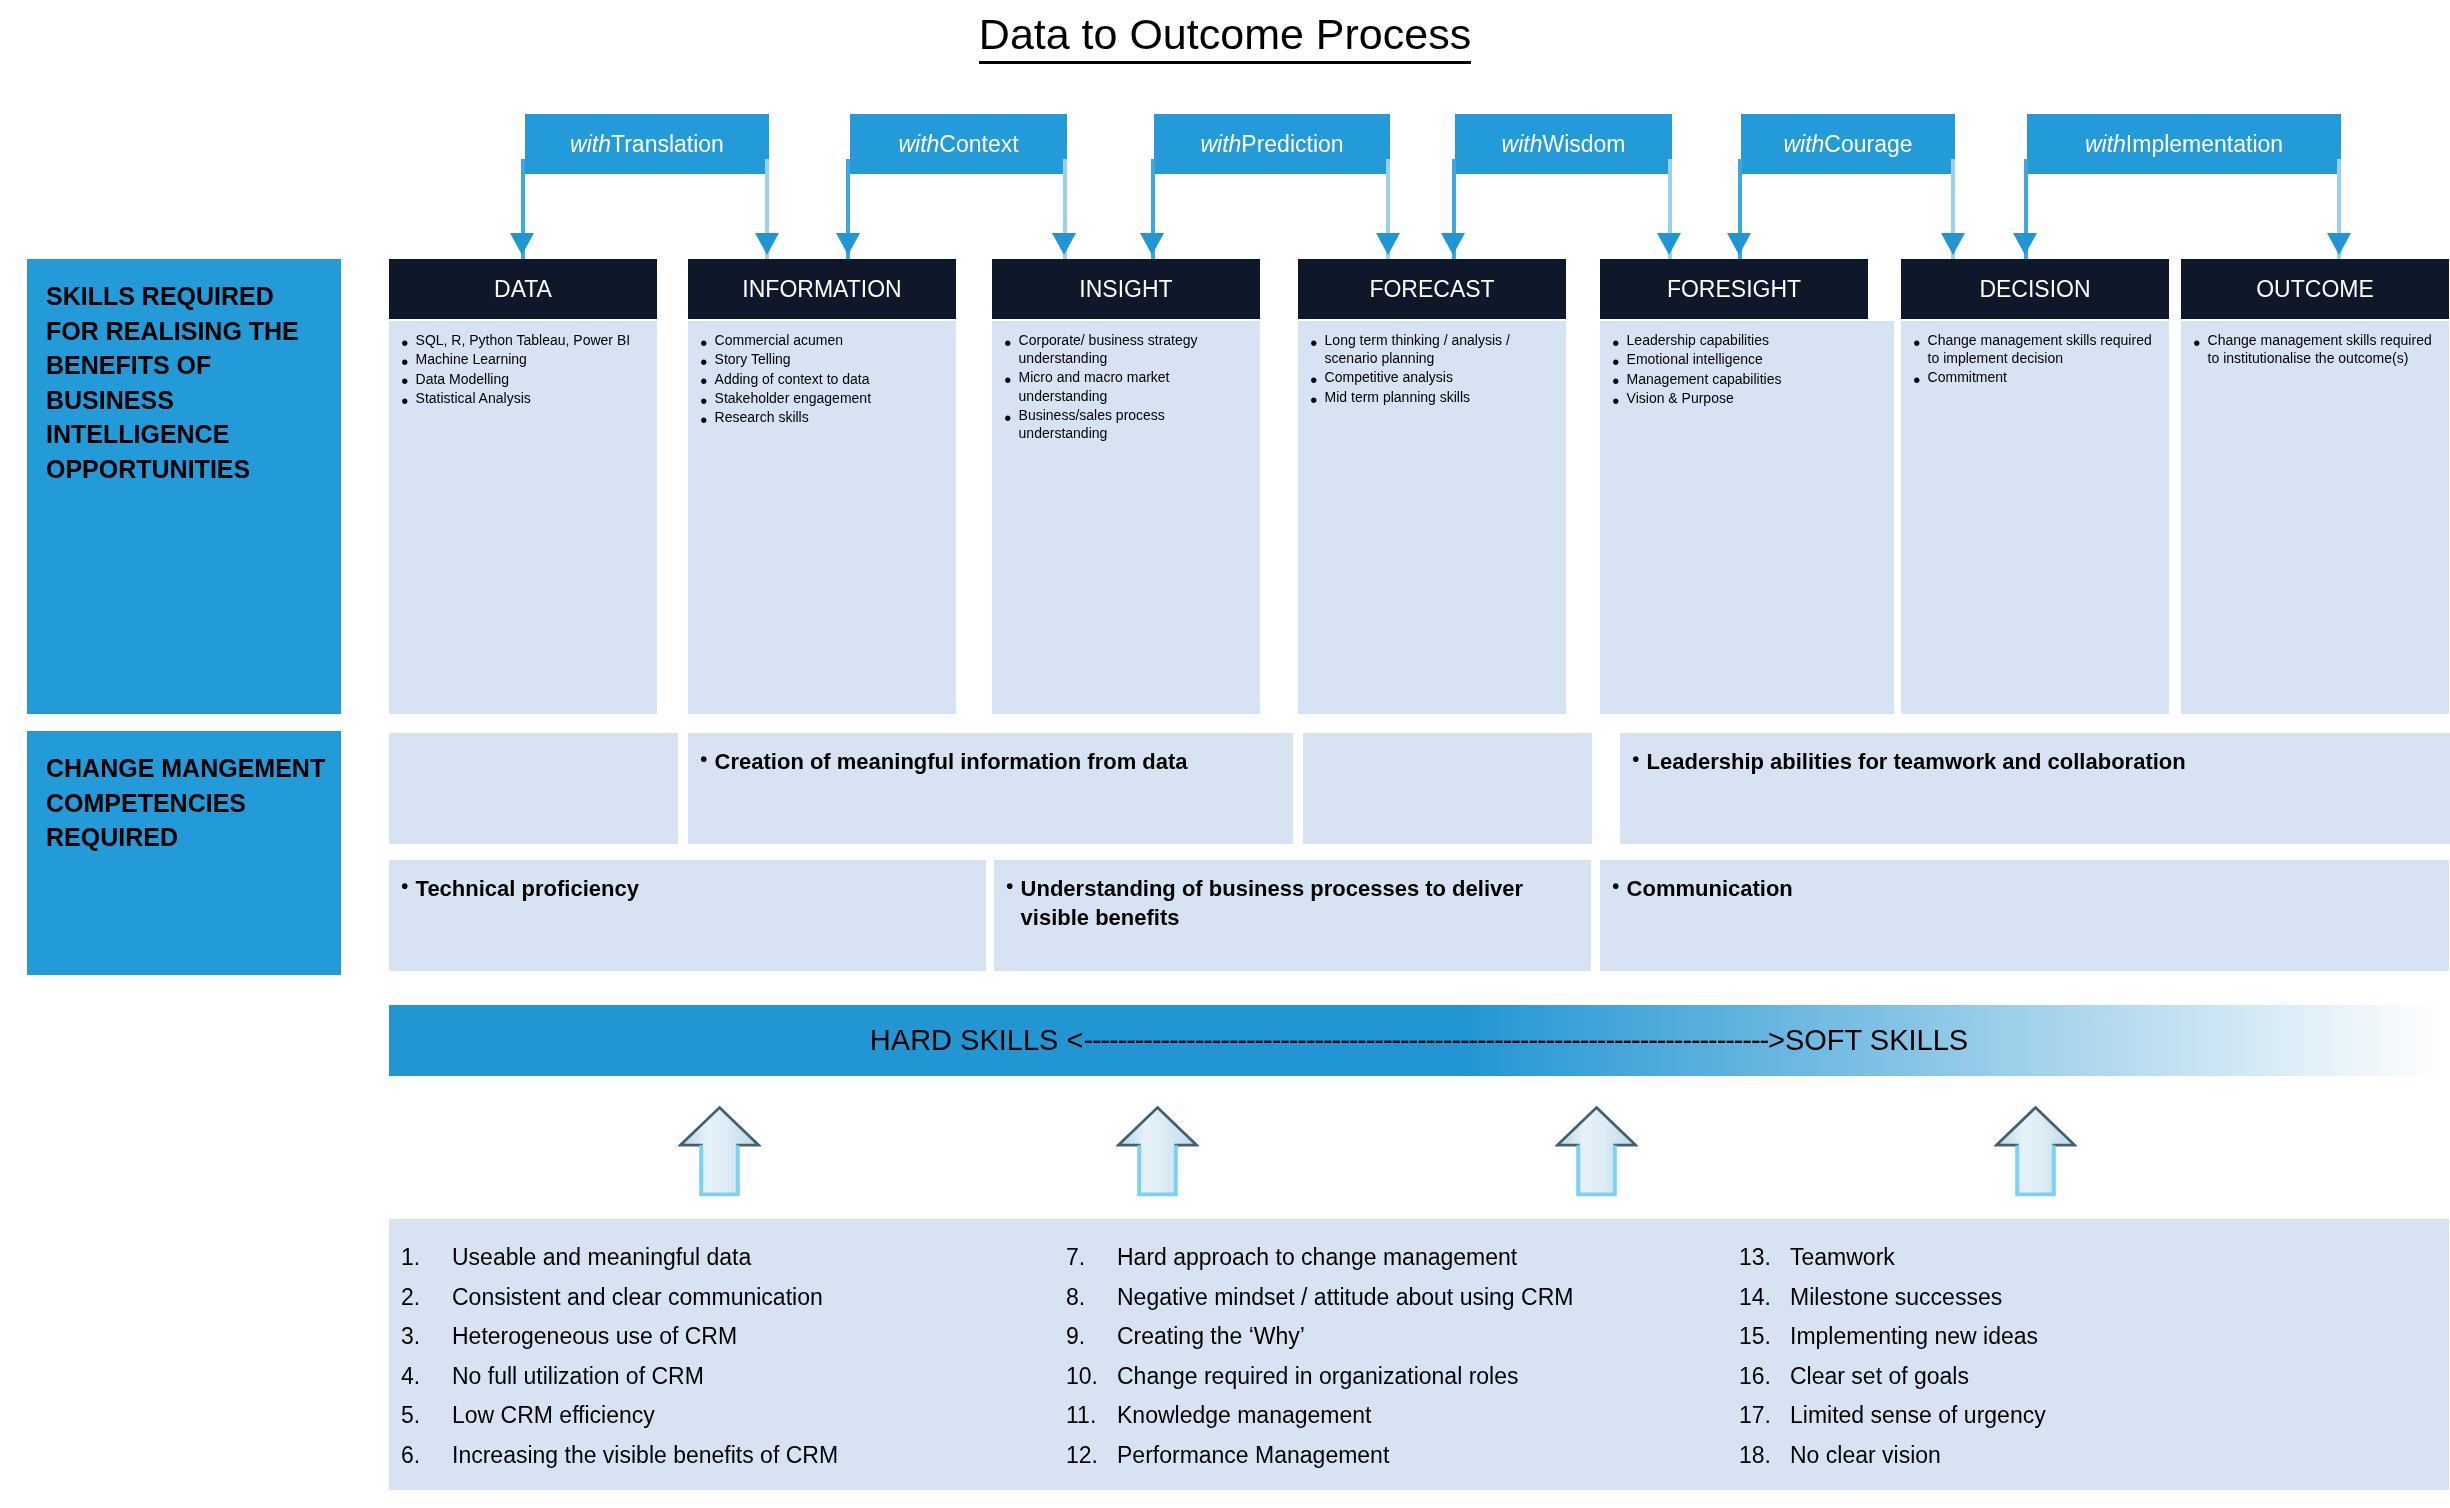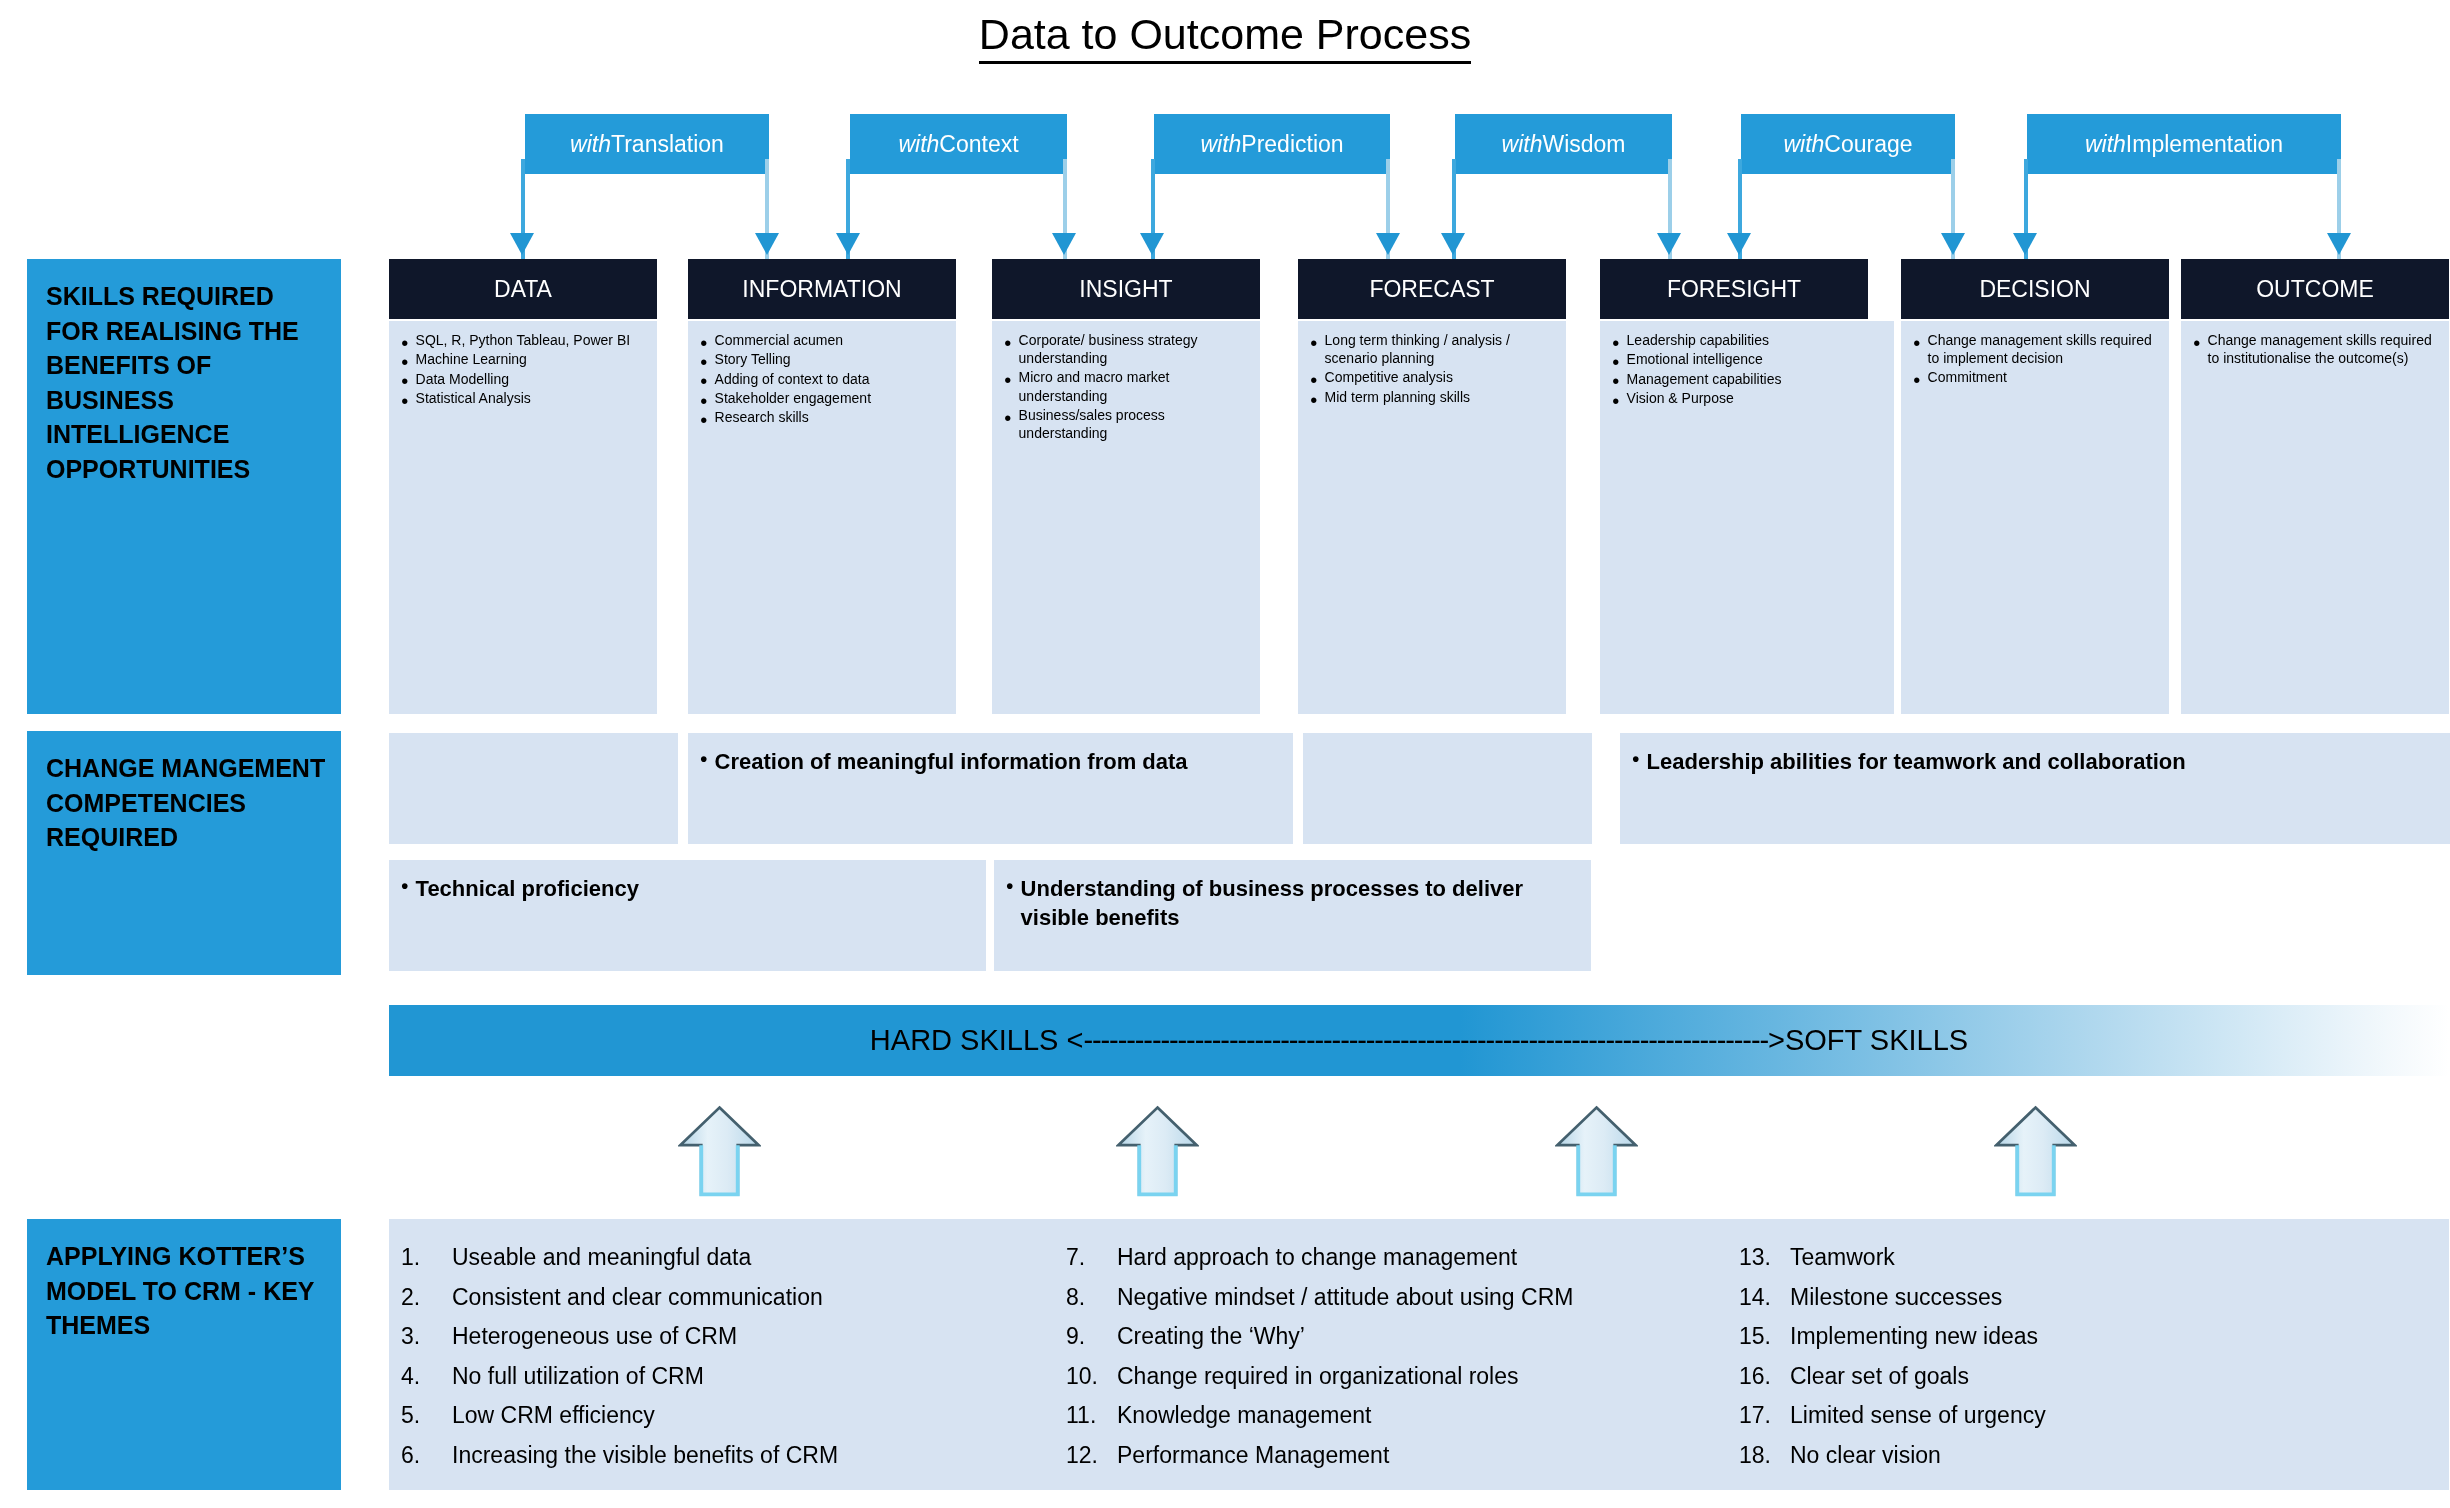--- a/index.html
+++ b/index.html
@@ -282,20 +282,23 @@
   <div class="cm-cell" style="left:1303px;top:733px;width:289px;height:111px;"></div>
   <div class="cm-cell" style="left:1600px;top:733px;width:849px;height:111px;margin-left:20px;">
     <div class="bullet">Leadership abilities for teamwork and collaboration</div>
   </div>
 
   <div class="cm-cell" style="left:389px;top:860px;width:597px;height:111px;">
     <div class="bullet">Technical proficiency</div>
   </div>
   <div class="cm-cell" style="left:994px;top:860px;width:597px;height:111px;">
     <div class="bullet">Understanding of business processes to deliver visible benefits</div>
+  </div>
+  <div class="cm-cell" style="left:1600px;top:860px;width:849px;height:111px;">
+    <div class="bullet">Communication</div>
   </div>
 
   <div id="skillbar" style="left:389px;top:1005px;width:2060px;height:71px;">
     <span class="lbl">HARD SKILLS &lt;</span>
       <span class="lbl dashes">--------------------------------------------------------------------------------</span>
       <span class="lbl">&gt;SOFT SKILLS</span>
   </div>
 
   <div class="uparrow" style="left:678px;top:1105px;">
     <svg width="83" height="92" viewBox="0 0 150 165">
@@ -323,21 +326,20 @@
       <polyline points="42,72 42,161 108,161 108,72" fill="none" stroke="#7ad3f0" stroke-width="7"></polyline>
     </svg>
   </div>
   <div class="uparrow" style="left:1994px;top:1105px;">
     <svg width="83" height="92" viewBox="0 0 150 165">
       <polygon points="75,4 146,72 108,72 108,161 42,161 42,72 4,72" fill="url(#upg)" stroke="#44606e" stroke-width="5"></polygon>
       <polyline points="42,72 42,161 108,161 108,72" fill="none" stroke="#7ad3f0" stroke-width="7"></polyline>
     </svg>
   </div>
 
-  <div class="rowlabel" style="left:27px;top:1219px;width:314px;height:271px;">APPLYING KOTTER’S MODEL TO CRM - KEY THEMES</div>
 
   <div class="kot-panel" style="left:389px;top:1219px;width:2060px;height:271px;"></div>
 
   <div class="kot-col" style="left:401px;top:1238px;width:655px;">
     <div class="row">
         <span class="num">1.</span>
         <span class="txt">Useable and meaningful data</span>
       </div>
     <div class="row">
         <span class="num">2.</span>

